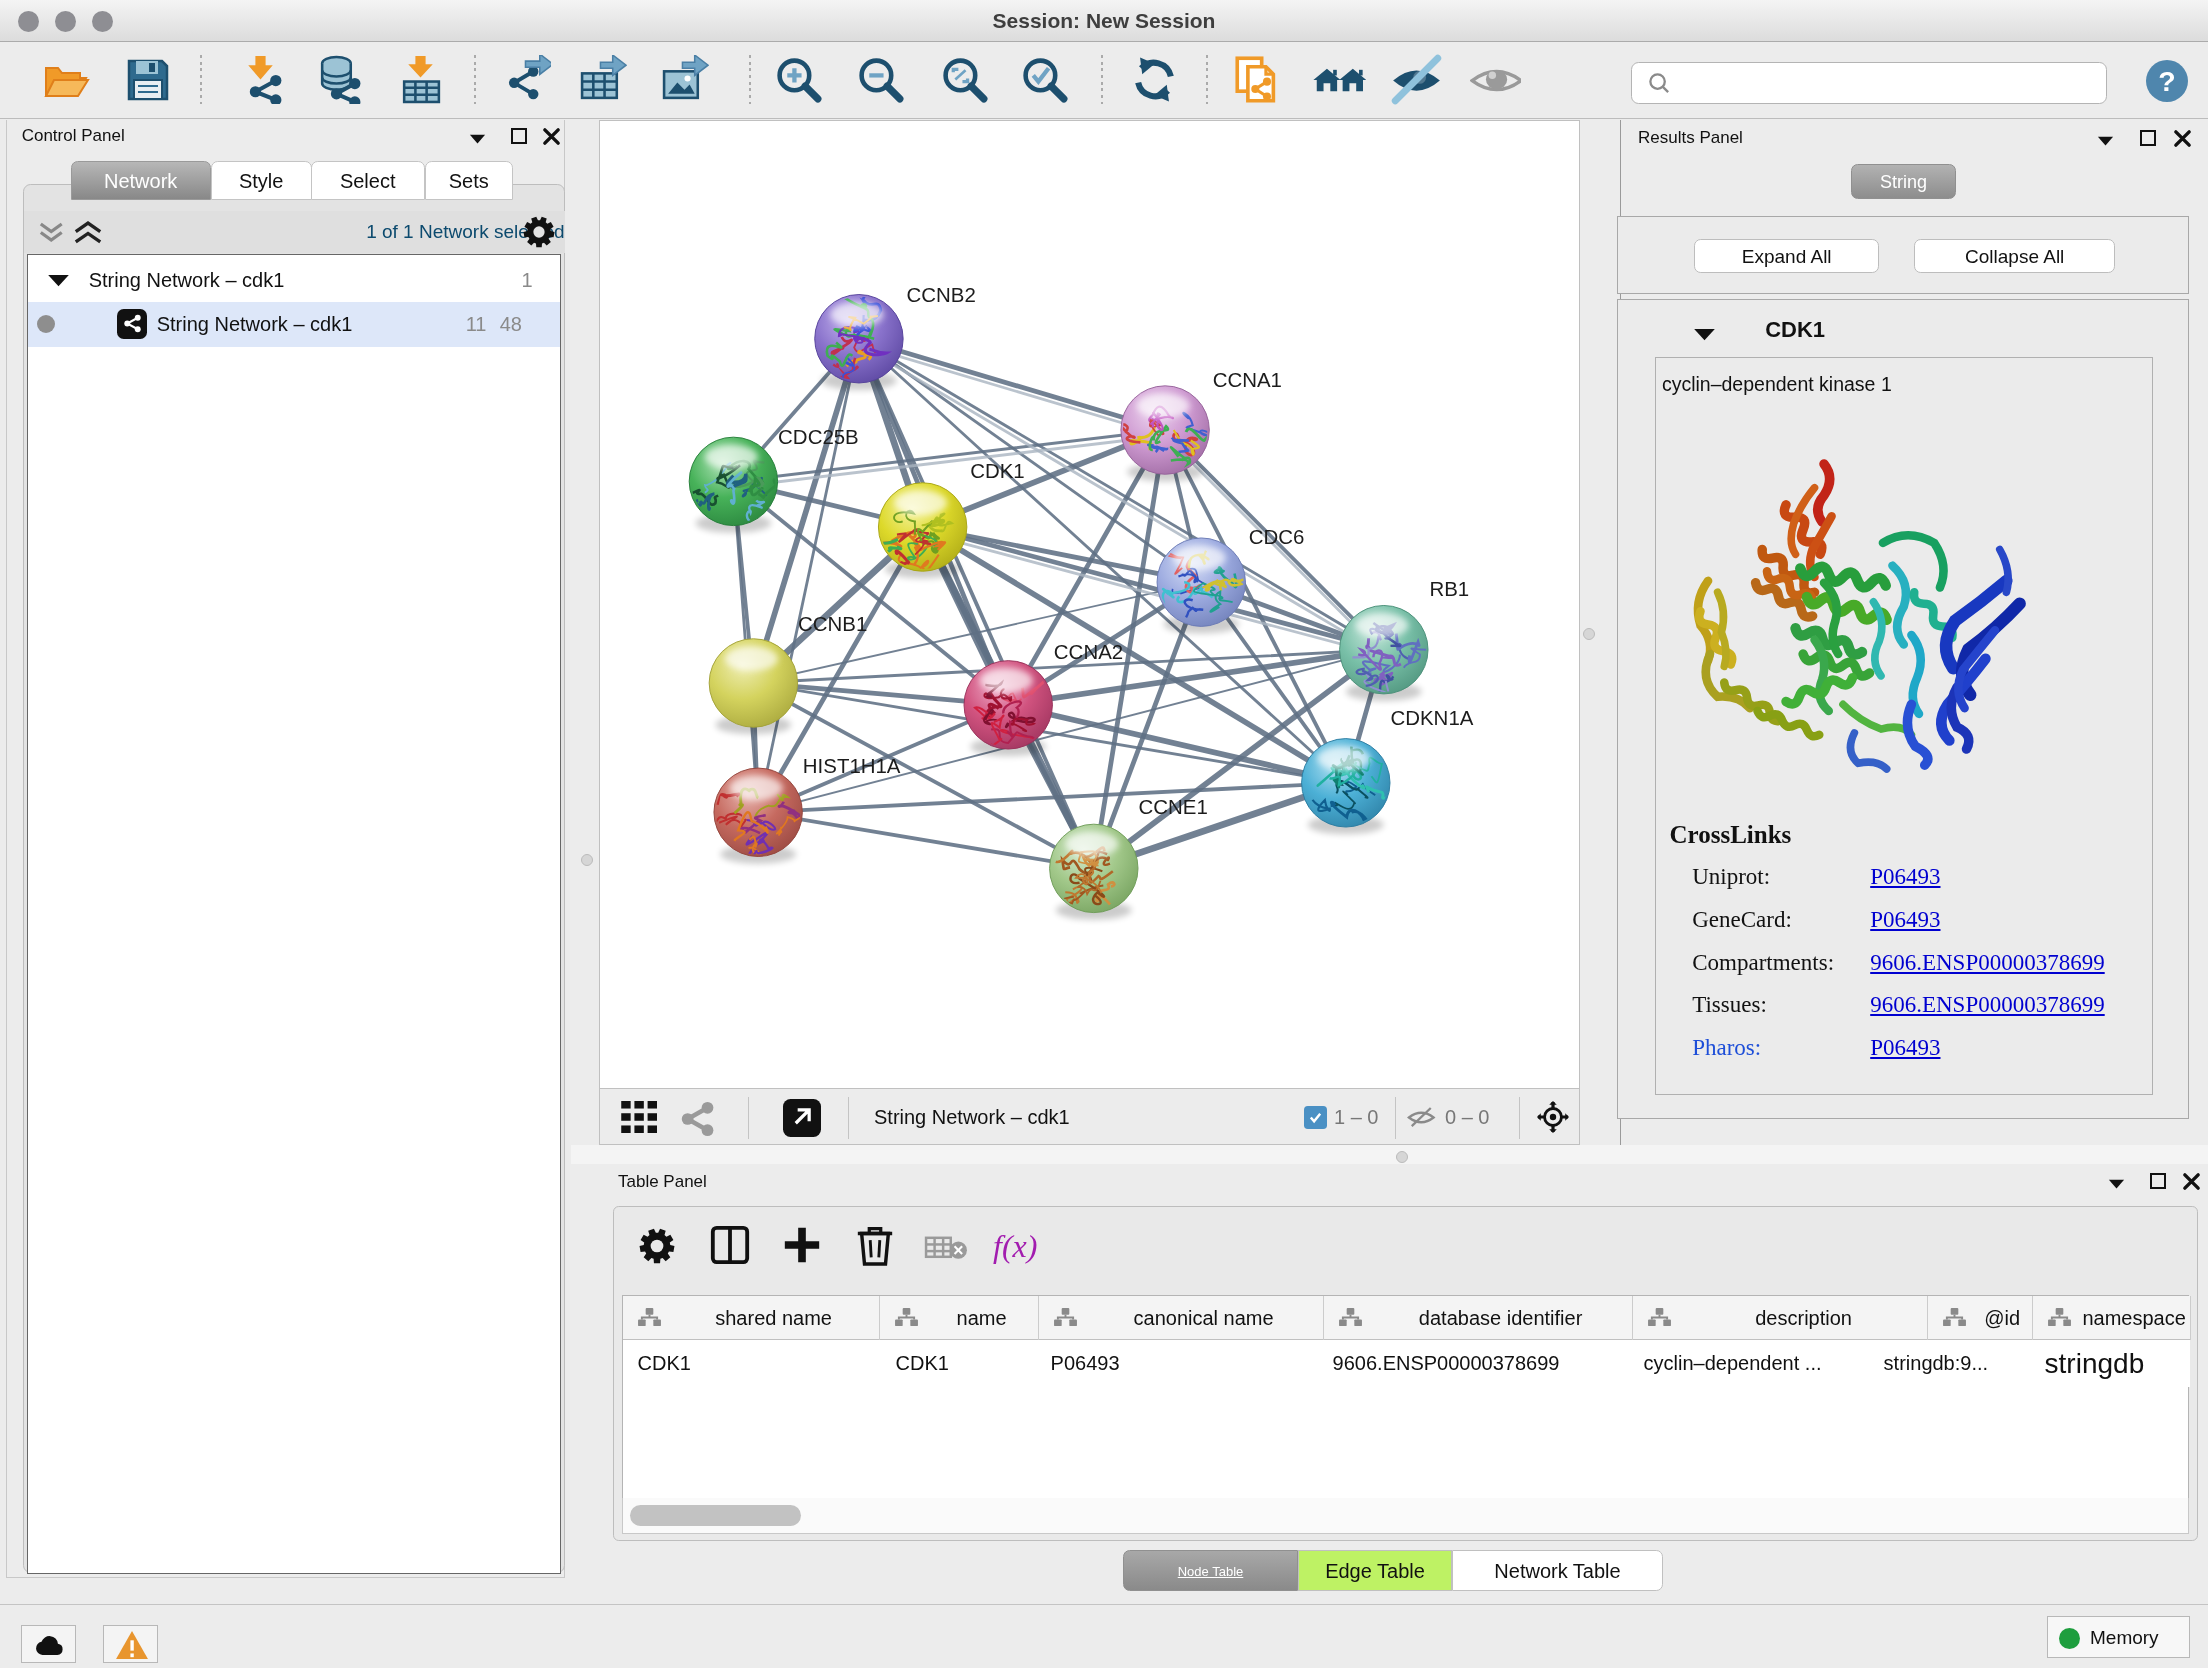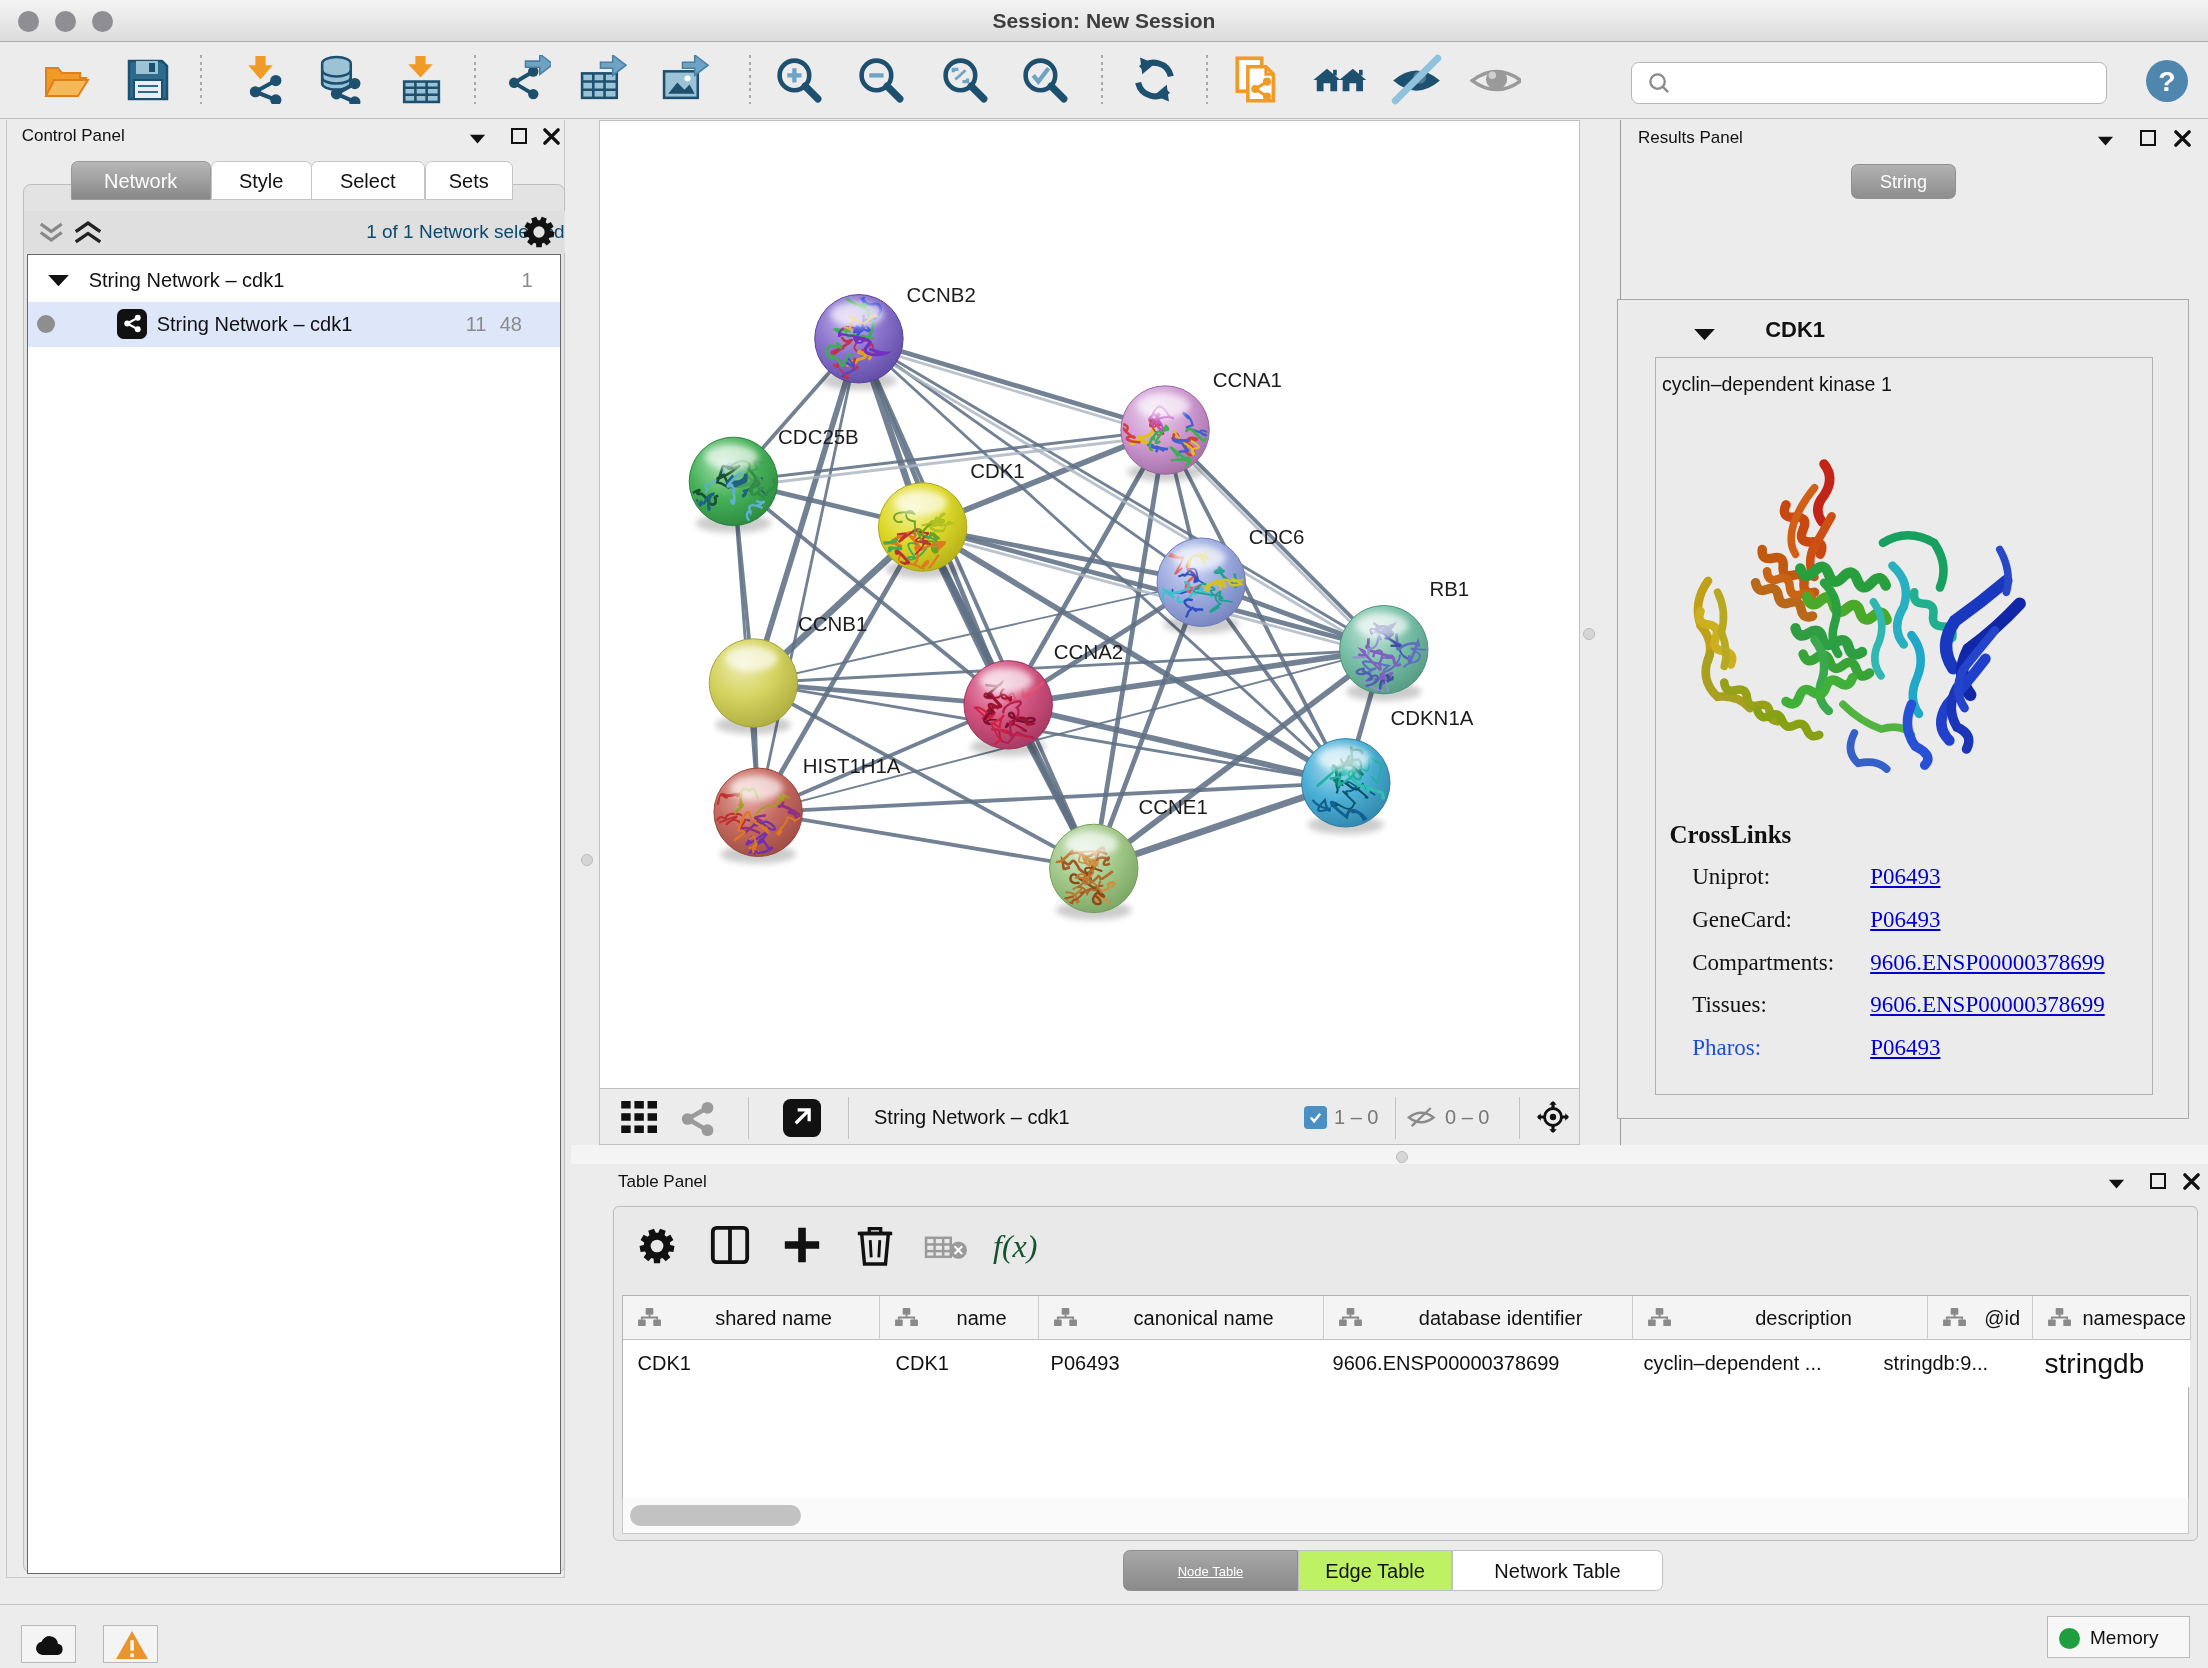--- a/index.html
+++ b/index.html
@@ -611,20 +611,24 @@
   <svg class="abs" style="left:474px;top:14.3px" width="21" height="13.3" viewBox="0 0 22 14">
       <path d="M3 3 L19 3 L11 12 Z" fill="#111"></path>
     </svg>
   <div class="abs" style="left:519px;top:9.5px;width:16px;height:16px;border:2.5px solid #111;"></div>
   <svg class="abs" style="left:552px;top:8.6px" width="19" height="19" viewBox="0 0 20 20">
       <path d="M3 3 L17 17 M17 3 L3 17" stroke="#111" stroke-width="3.6" stroke-linecap="round"></path>
     </svg>
 
   <div class="abs" style="left:230px;top:44px;width:105px;height:35px;background:linear-gradient(#b2b2b2,#8d8d8d);border:1px solid #909090;border-radius:6.7px;color:#fff;text-align:center;line-height:35px;font-size:18px;">String</div>
 
+  <div class="abs" style="left:-3.8px;top:96px;width:572px;height:78px;background:#ebebeb;border:1px solid #a8a8a8;">
+    <div class="abs" style="left:76px;top:22px;width:185px;height:34px;background:#fff;border:1px solid #bdbdbd;border-radius:6.7px;text-align:center;line-height:34px;font-size:19px;color:#111;">Expand All</div>
+    <div class="abs" style="left:296px;top:22px;width:201px;height:34px;background:#fff;border:1px solid #bdbdbd;border-radius:6.7px;text-align:center;line-height:34px;font-size:19px;color:#111;">Collapse All</div>
+  </div>
 
   <div class="abs" style="left:-3.8px;top:179px;width:572px;height:820px;background:#ebebeb;border:1px solid #a8a8a8;">
     <svg class="abs" style="left:74px;top:27px" width="25" height="15" viewBox="0 0 26 16">
         <path d="M2 2 L24 2 L13 14 Z" fill="#111"></path>
       </svg>
     <div class="abs" style="left:147px;top:17px;font-size:22px;font-weight:bold;color:#111;">CDK1</div>
     <div class="abs" style="left:37px;top:57px;width:498px;height:738px;background:#ebebeb;border:1px solid #b0b0b0;">
       <div class="abs" style="left:5.7px;top:15px;font-size:19.5px;color:#111;">cyclin–dependent kinase 1</div>
 <svg width="361" height="314" viewBox="0 0 380 330" style="position:absolute;left:16px;top:101px">
 <path d="M160 5 Q172 20 160 38 Q148 52 158 66" fill="none" stroke="#c22418" stroke-width="10" stroke-linecap="round"></path>
@@ -712,21 +716,21 @@
         <g stroke="#9a9a9a" stroke-width="2.6" fill="none">
           <rect x="2" y="4" width="26" height="20"></rect>
           <line x1="2" y1="11" x2="28" y2="11"></line>
           <line x1="2" y1="18" x2="28" y2="18"></line>
           <line x1="11" y1="4" x2="11" y2="24"></line>
           <line x1="20" y1="4" x2="20" y2="24"></line>
         </g>
         <circle cx="36" cy="17" r="9" fill="#9a9a9a"></circle>
         <path d="M32 13 L40 21 M40 13 L32 21" stroke="#fff" stroke-width="2.2"></path>
       </svg>
-<div class="abs" style="left:379px;top:21px;font-family:'Liberation Serif',serif;font-style:italic;font-size:32px;color:#14532d;">f(x)</div>
+<div class="abs" style="left:379px;top:21px;font-family:'Liberation Serif',serif;font-style:italic;font-size:32px;color:#a21caf;">f(x)</div>
 
     <div class="abs" style="left:7.6px;top:88px;width:1567px;height:204px;background:#fff;border:1px solid #b4b4b4;">
 <div class="abs" style="left:0;top:0;width:1567px;height:44px;background:#f4f4f4;border-bottom:1px solid #c0c0c0;">
 <div class="abs" style="left:0px;top:0;width:257px;height:44px;border-right:1px solid #cccccc;"></div>
 <svg class="abs" style="left:15px;top:11.4px" width="23" height="21" viewBox="0 0 24 22">
             <g fill="#8a8a8a">
               <rect x="8" y="1" width="8" height="7" rx="1"></rect>
               <rect x="0" y="13" width="8" height="7" rx="1"></rect>
               <rect x="16" y="13" width="8" height="7" rx="1"></rect>
             </g>

